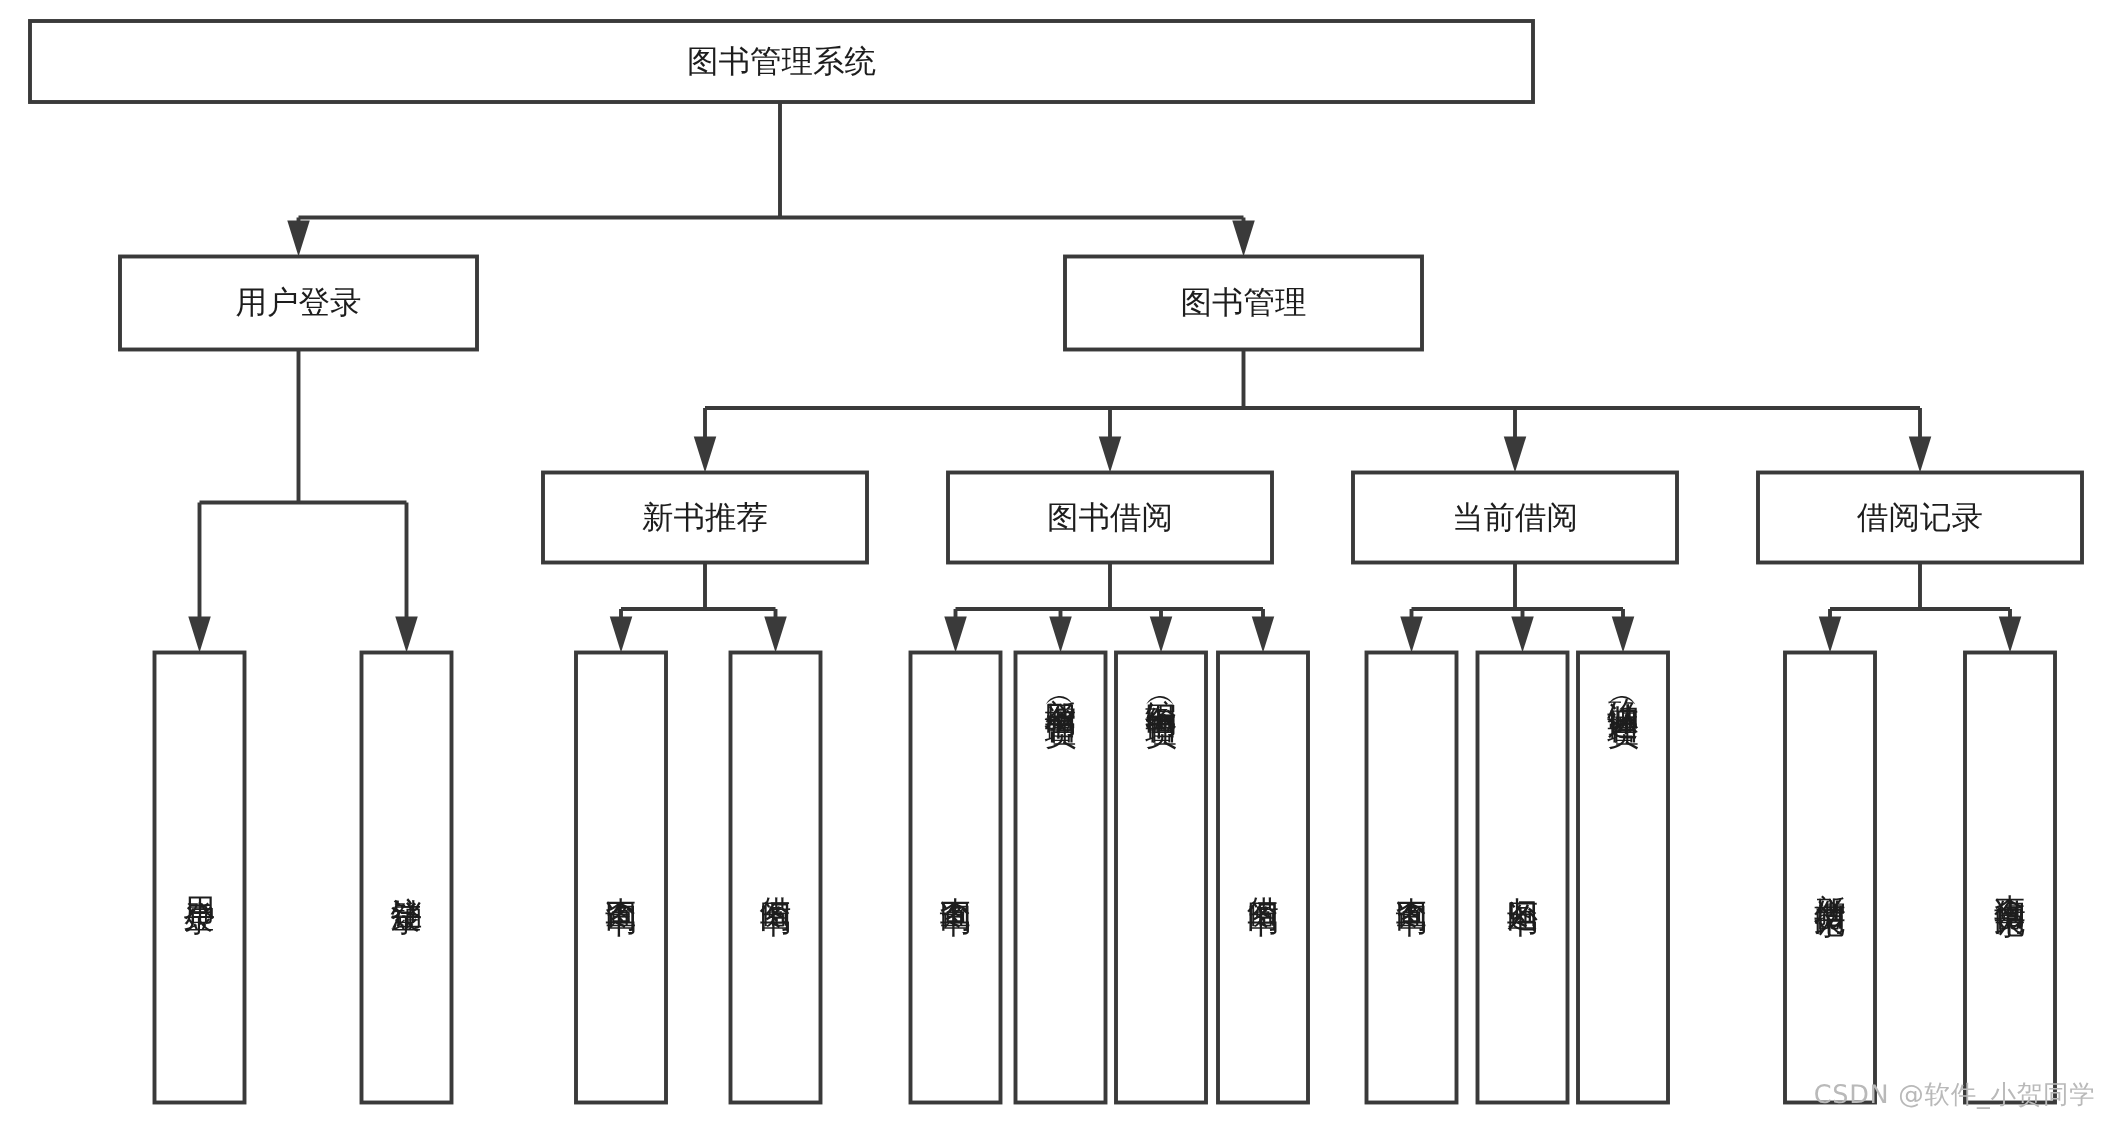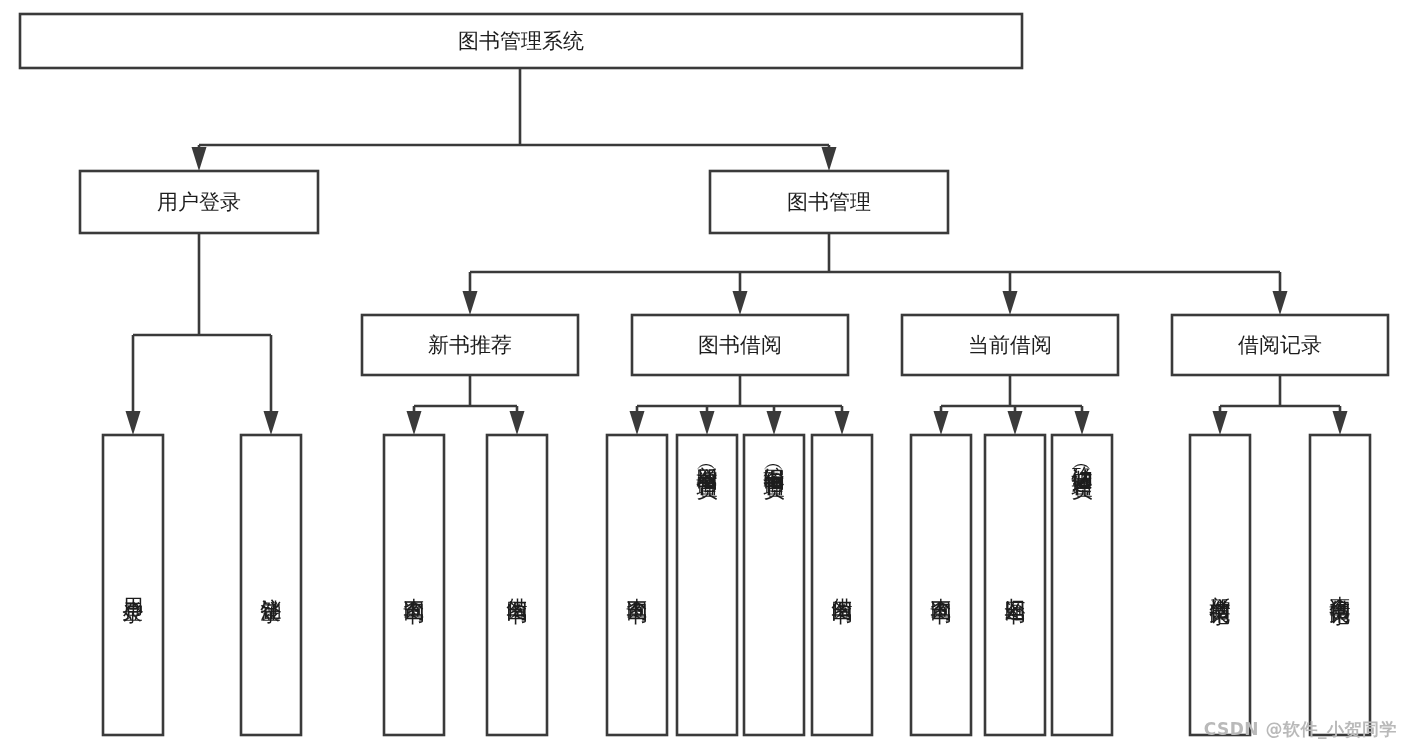--- a/index.html
+++ b/index.html
@@ -74,21 +74,20 @@
   .watermark {
     position: absolute;
     right: 8px;
     bottom: 6px;
     font-family: "DejaVu Sans", "Liberation Sans", sans-serif;
     font-size: 17px;
     color: #b9b9b9;
     letter-spacing: 0.5px;
     white-space: nowrap;
     pointer-events: none;
-    font-weight: bold;
   }
 </style>
 </head>
 <body>
 
 <div id="diagram-root">
   <svg class="diagram" id="diagram-svg" viewBox="0 0 1405 747" xmlns="http://www.w3.org/2000/svg">
       <g>
         <path d="M 520 68 L 520 145 M 199 145 L 829 145" class="connector"></path>
         <path d="M 199 145 L 199 150" class="connector"></path>

